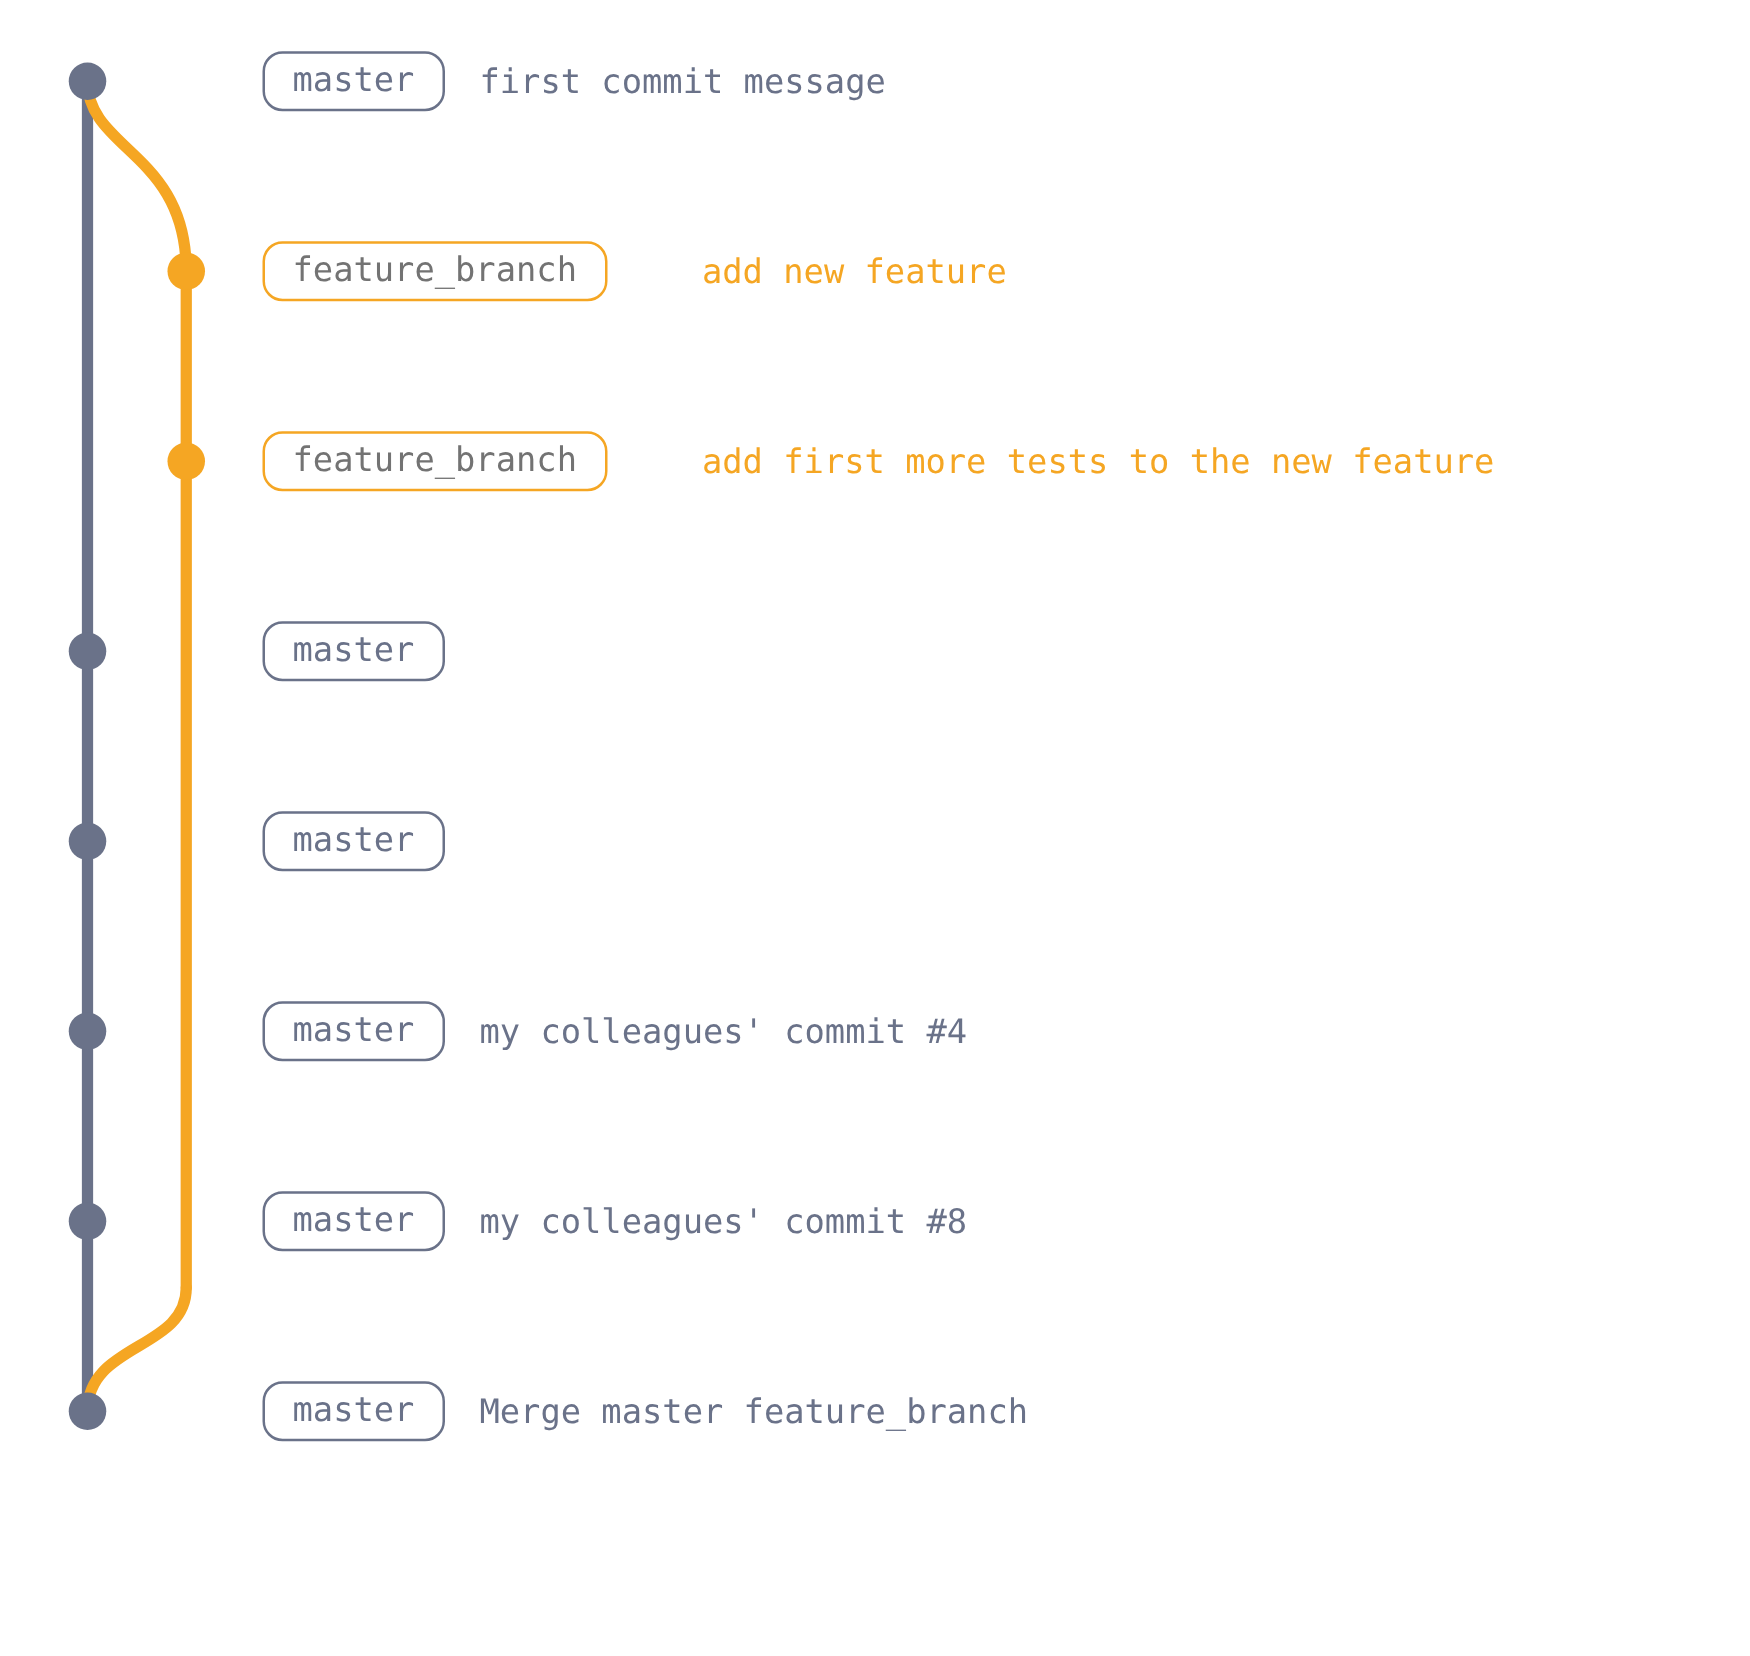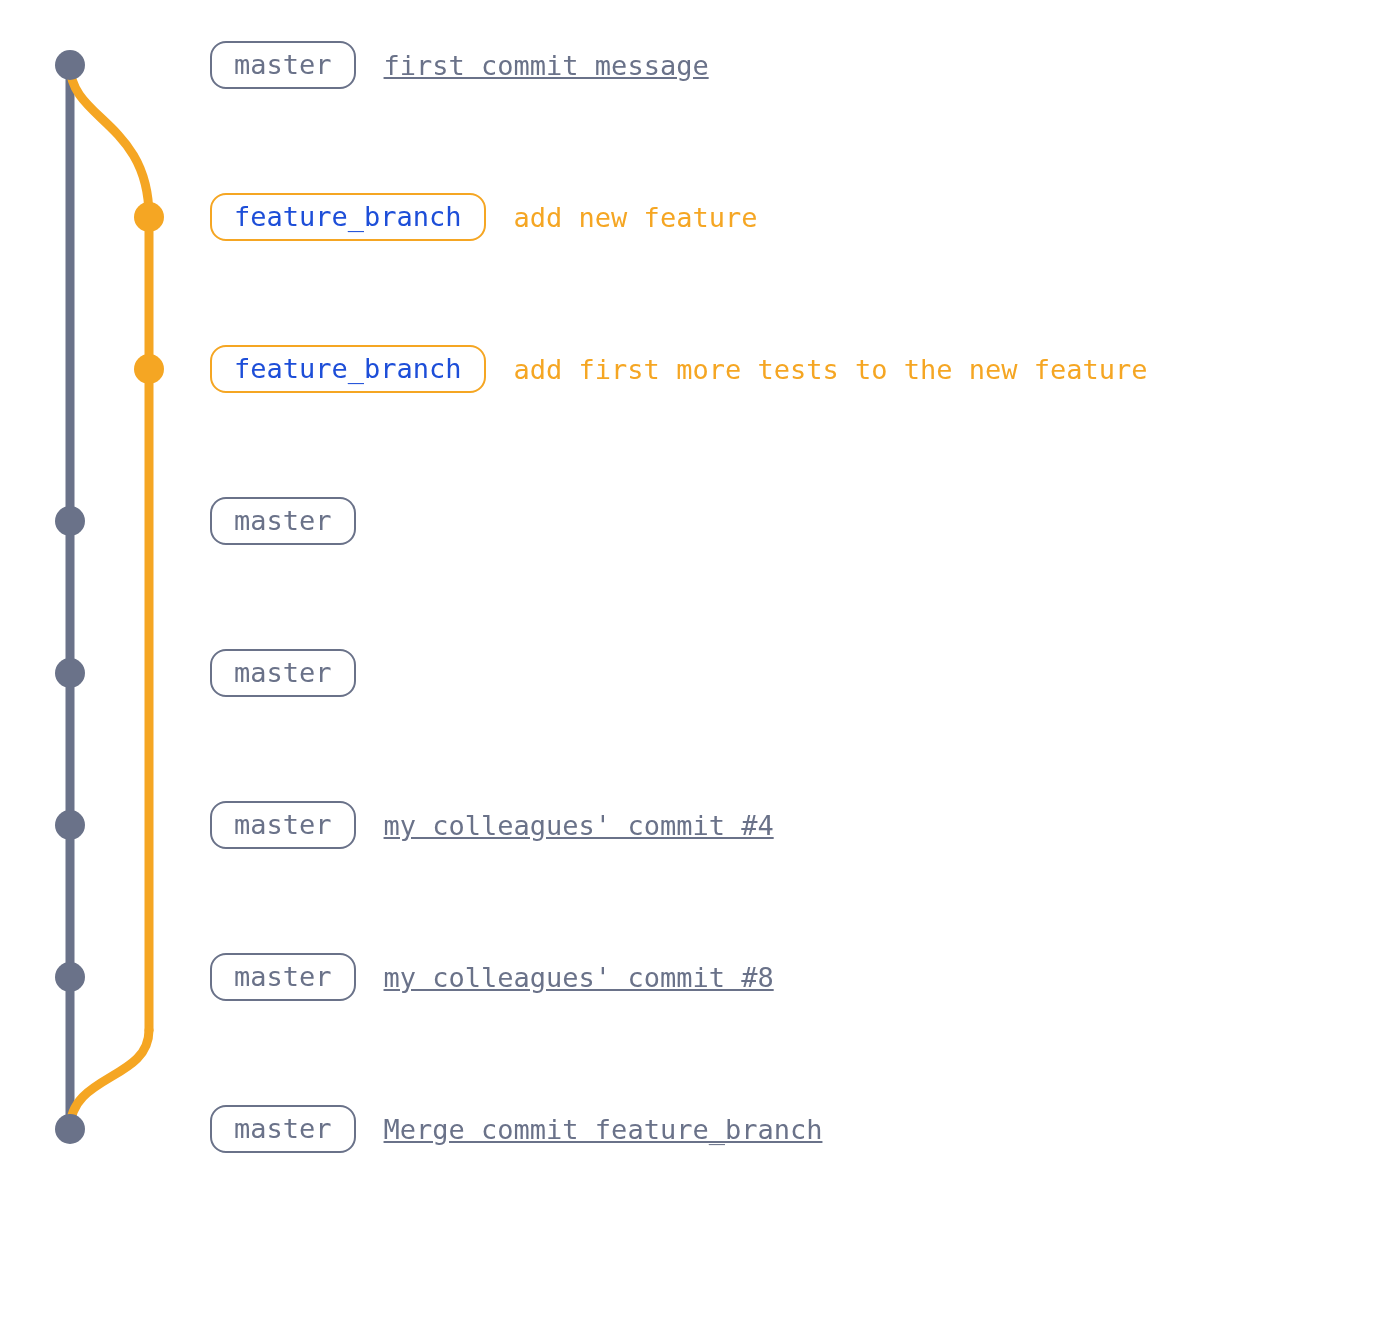--- a/index.html
+++ b/index.html
@@ -31,23 +31,23 @@
     font-size: 27px;
     line-height: 1.2;
     white-space: nowrap;
     background: #ffffff;
   }
   .msg {
     font-size: 27px;
     white-space: nowrap;
   }
   .c-master { color: #6a7289; border-color: #6a7289; }
-  .c-feature { color: #1d4ed8; border-color: #f5a623; }
-  .t-master { color: #6a7289; text-decoration: underline; }
-  .t-feature { color: #f5a623; }
+  .c-feature { color: #737373; border-color: #f5a623; }
+  .t-master { color: #6a7289; }
+  .t-feature { color: #f5a623; margin-left: 48px; }
 </style>
 </head>
 <body>
 
 <div class="canvas">
 
   <svg class="graph" width="1400" height="1325">
       <line x1="70" y1="65" x2="70" y2="1129" stroke="#6a7289" stroke-width="9" stroke-linecap="round"></line>
       <path d="M 70 65 C 70 120, 149 122, 149 217" stroke="#f5a623" stroke-width="9" fill="none" stroke-linecap="round"></path>
       <line x1="149" y1="217" x2="149" y2="1030.2" stroke="#f5a623" stroke-width="9" stroke-linecap="round"></line>
@@ -83,16 +83,16 @@
   <div class="row" style="left: 210px; top: 801px;">
     <span class="badge c-master">master</span>
     <span class="msg t-master">my colleagues' commit #4</span>
   </div>
   <div class="row" style="left: 210px; top: 953px;">
     <span class="badge c-master">master</span>
     <span class="msg t-master">my colleagues' commit #8</span>
   </div>
   <div class="row" style="left: 210px; top: 1105px;">
     <span class="badge c-master">master</span>
-    <span class="msg t-master">Merge commit feature_branch</span>
+    <span class="msg t-master">Merge master feature_branch</span>
   </div>
 
 </div>
 
 </body></html>

